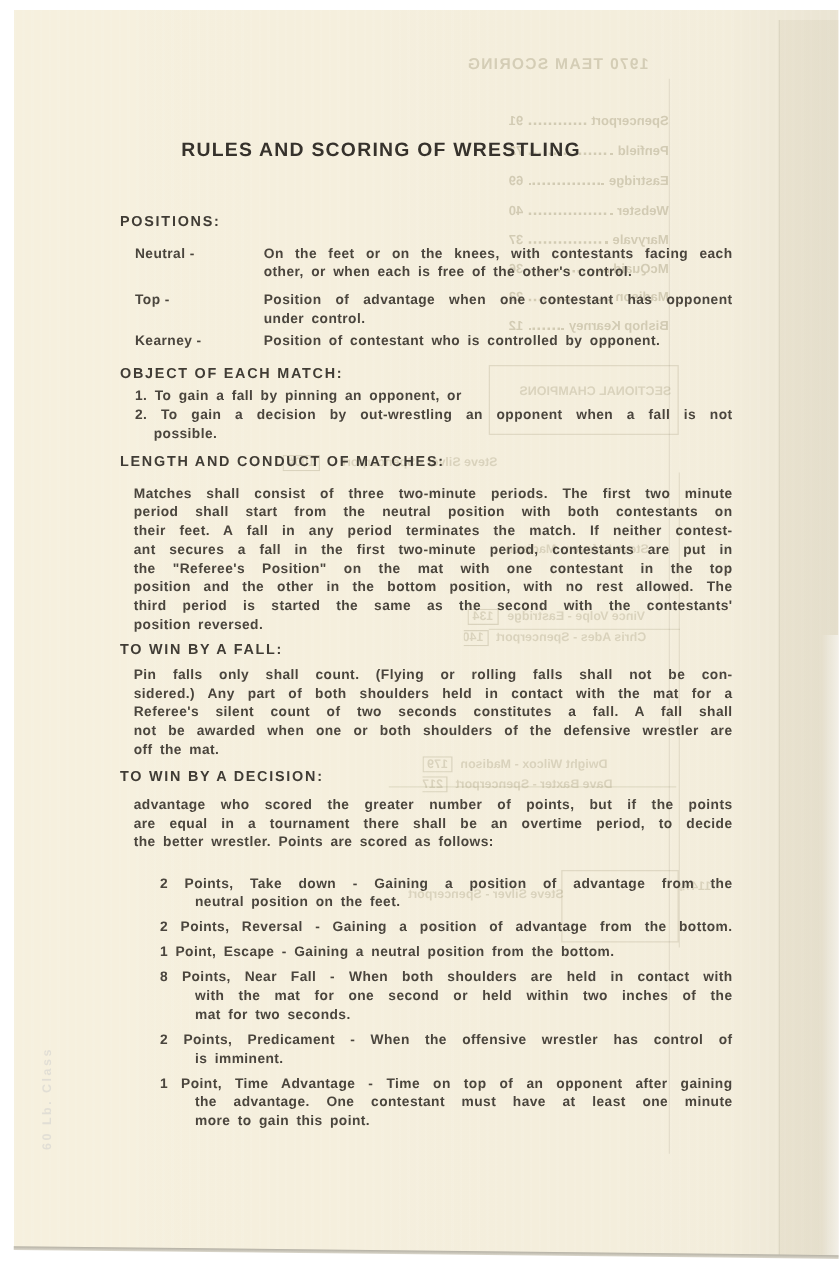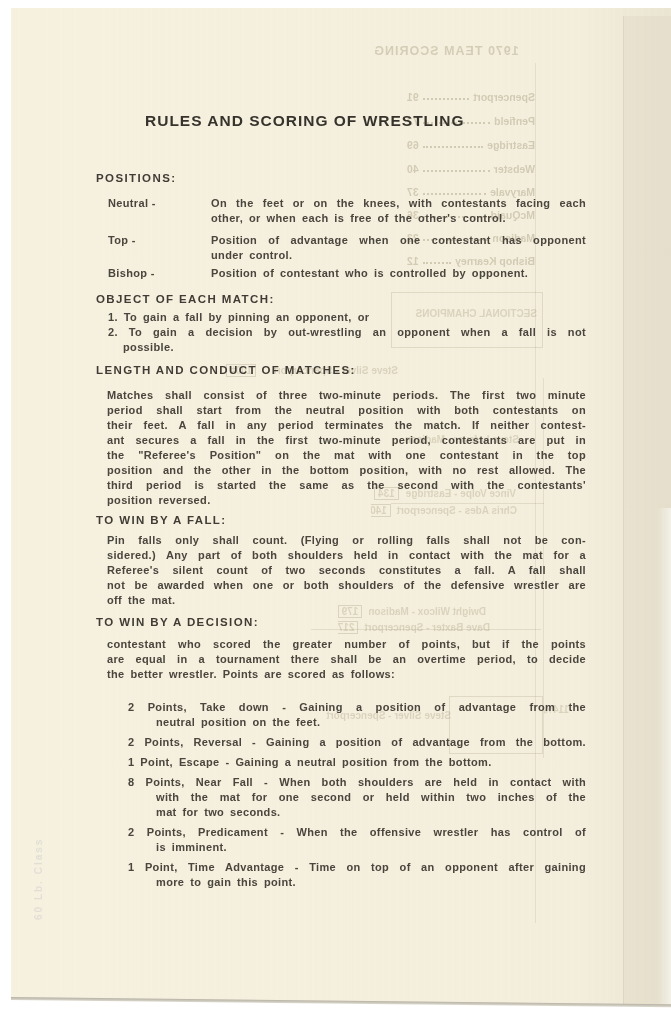--- a/index.html
+++ b/index.html
@@ -169,21 +169,21 @@
           </div>
       </div>
       <div class="def-row r2">
         <div class="def-term">Top -</div>
         <div class="def-text">
             <div class="tline j">Position of advantage when one contestant has opponent</div>
             <div class="tline">under control.</div>
           </div>
       </div>
       <div class="def-row">
-        <div class="def-term">Bishop -</div>
+        <div class="def-term">Kearney -</div>
         <div class="def-text">
             <div class="tline">Position of contestant who is controlled by opponent.</div>
           </div>
       </div>
     </div>
 
     <div class="heading" style="top:285px">OBJECT OF EACH MATCH:</div>
     <div class="block obj-items">
       <div class="obj-item">
           <div class="tline">1. To gain a fall by pinning an opponent, or</div>
@@ -210,21 +210,21 @@
     <div class="block para2">
         <div class="tline j">Pin falls only shall count. (Flying or rolling falls shall not be con-</div>
         <div class="tline j">sidered.) Any part of both shoulders held in contact with the mat for a</div>
         <div class="tline j">Referee's silent count of two seconds constitutes a fall. A fall shall</div>
         <div class="tline j">not be awarded when one or both shoulders of the defensive wrestler are</div>
         <div class="tline">off the mat.</div>
       </div>
 
     <div class="heading" style="top:608px">TO WIN BY A DECISION:</div>
     <div class="block para3">
-        <div class="tline j">contestant who scored the greater number of points, but if the points</div>
+        <div class="tline j">advantage who scored the greater number of points, but if the points</div>
         <div class="tline j">are equal in a tournament there shall be an overtime period, to decide</div>
         <div class="tline">the better wrestler. Points are scored as follows:</div>
       </div>
     <div class="block points">
       <div class="pt-item">
           <div class="tline j">2 Points, Take down - Gaining a position of advantage from the</div>
           <div class="tline">neutral position on the feet.</div>
         </div>
       <div class="pt-item">
           <div class="tline j">2 Points, Reversal - Gaining a position of advantage from the bottom.</div>
@@ -236,20 +236,21 @@
           <div class="tline j">8 Points, Near Fall - When both shoulders are held in contact with</div>
           <div class="tline j">with the mat for one second or held within two inches of the</div>
           <div class="tline">mat for two seconds.</div>
         </div>
       <div class="pt-item">
           <div class="tline j">2 Points, Predicament - When the offensive wrestler has control of</div>
           <div class="tline">is imminent.</div>
         </div>
       <div class="pt-item">
           <div class="tline j">1 Point, Time Advantage - Time on top of an opponent after gaining</div>
+          <div class="tline j">the advantage. One contestant must have at least one minute</div>
           <div class="tline">more to gain this point.</div>
         </div>
     </div>
 
     <div class="right-band"></div>
     <div class="crease c1"></div>
     <div class="crease c2"></div>
     <div class="edge-fade"></div>
   </div>
   <div class="bottom-edge"></div>

